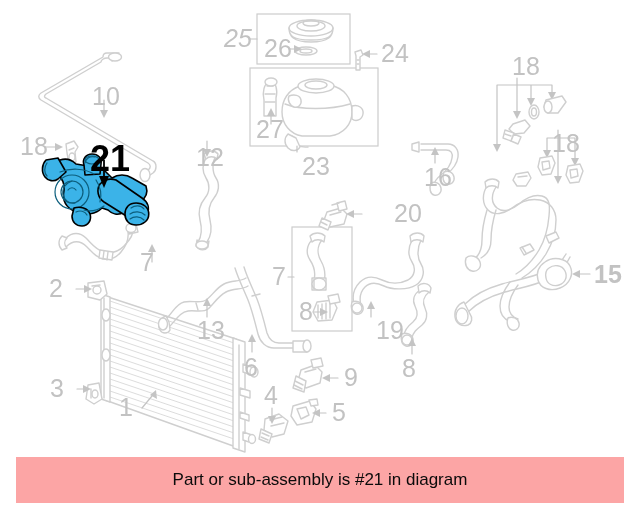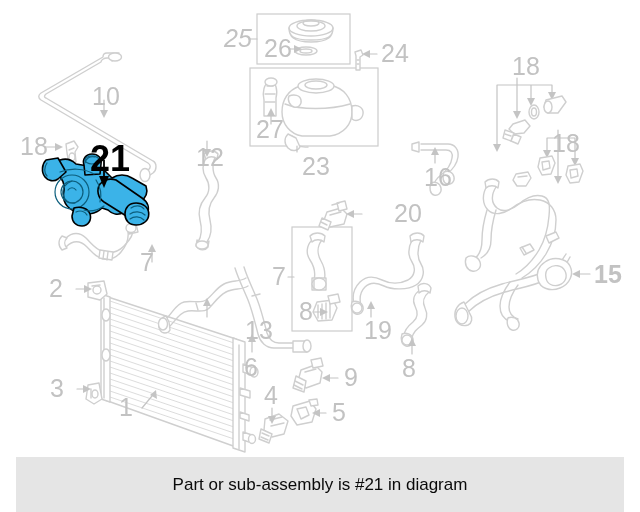--- a/index.html
+++ b/index.html
@@ -27,22 +27,22 @@
     font-family:"Liberation Sans", sans-serif;
     font-size:25px;
     color:#c2c2c2;
     line-height:1;
     white-space:nowrap;
     user-select:none;
   }
   .lbl.hl{color:#000000;font-weight:bold;}
   .banner{
     position:absolute;
-    left:16px;top:457px;width:608px;height:55px;
-    background:#e5e5e5;
+    left:16px;top:457px;width:608px;height:46px;
+    background:#fca5a5;
     display:flex;flex-direction:column;
     align-items:center;justify-content:center;
   }
   .banner-line{
     font-family:"Liberation Sans", sans-serif;
     font-size:17px;
     color:#0a0a0a;
     line-height:1.25;
     white-space:nowrap;
   }
@@ -520,27 +520,27 @@
   <div class="lbl" style="left:50px;top:376px;">3</div>
   <div class="lbl" style="left:264px;top:383px;">4</div>
   <div class="lbl" style="left:332px;top:400px;">5</div>
   <div class="lbl" style="left:244px;top:355px;">6</div>
   <div class="lbl" style="left:272px;top:264px;">7</div>
   <div class="lbl" style="left:299px;top:299px;">8</div>
   <div class="lbl" style="left:344px;top:365px;">9</div>
   <div class="lbl" style="left:92px;top:84px;">10</div>
   <div class="lbl" style="left:140px;top:250px;">7</div>
   <div class="lbl" style="left:196px;top:125px;margin-top:20px;">12</div>
-  <div class="lbl" style="left:197px;top:318px;margin-left:48px;">13</div>
+  <div class="lbl" style="left:197px;top:318px;">13</div>
   <div class="lbl" style="left:402px;top:356px;">8</div>
   <div class="lbl" style="left:594px;top:262px;font-weight:bold;">15</div>
   <div class="lbl" style="left:424px;top:165px;">16</div>
   <div class="lbl" style="left:512px;top:54px;">18</div>
   <div class="lbl" style="left:552px;top:108px;margin-top:23px;">18</div>
-  <div class="lbl" style="left:364px;top:318px;">19</div>
+  <div class="lbl" style="left:376px;top:318px;">19</div>
   <div class="lbl" style="left:366px;top:201px;margin-left:28px;">20</div>
   <div class="lbl hl" style="left:90px;top:141px;font-size:36px;">21</div>
   <div class="lbl" style="left:20px;top:134px;">18</div>
   <div class="lbl" style="left:302px;top:154px;">23</div>
   <div class="lbl" style="left:381px;top:41px;">24</div>
   <div class="lbl" style="left:224px;top:26px;font-style:italic;">25</div>
   <div class="lbl" style="left:264px;top:36px;">26</div>
   <div class="lbl" style="left:256px;top:117px;">27</div>
 
   <div class="banner">

